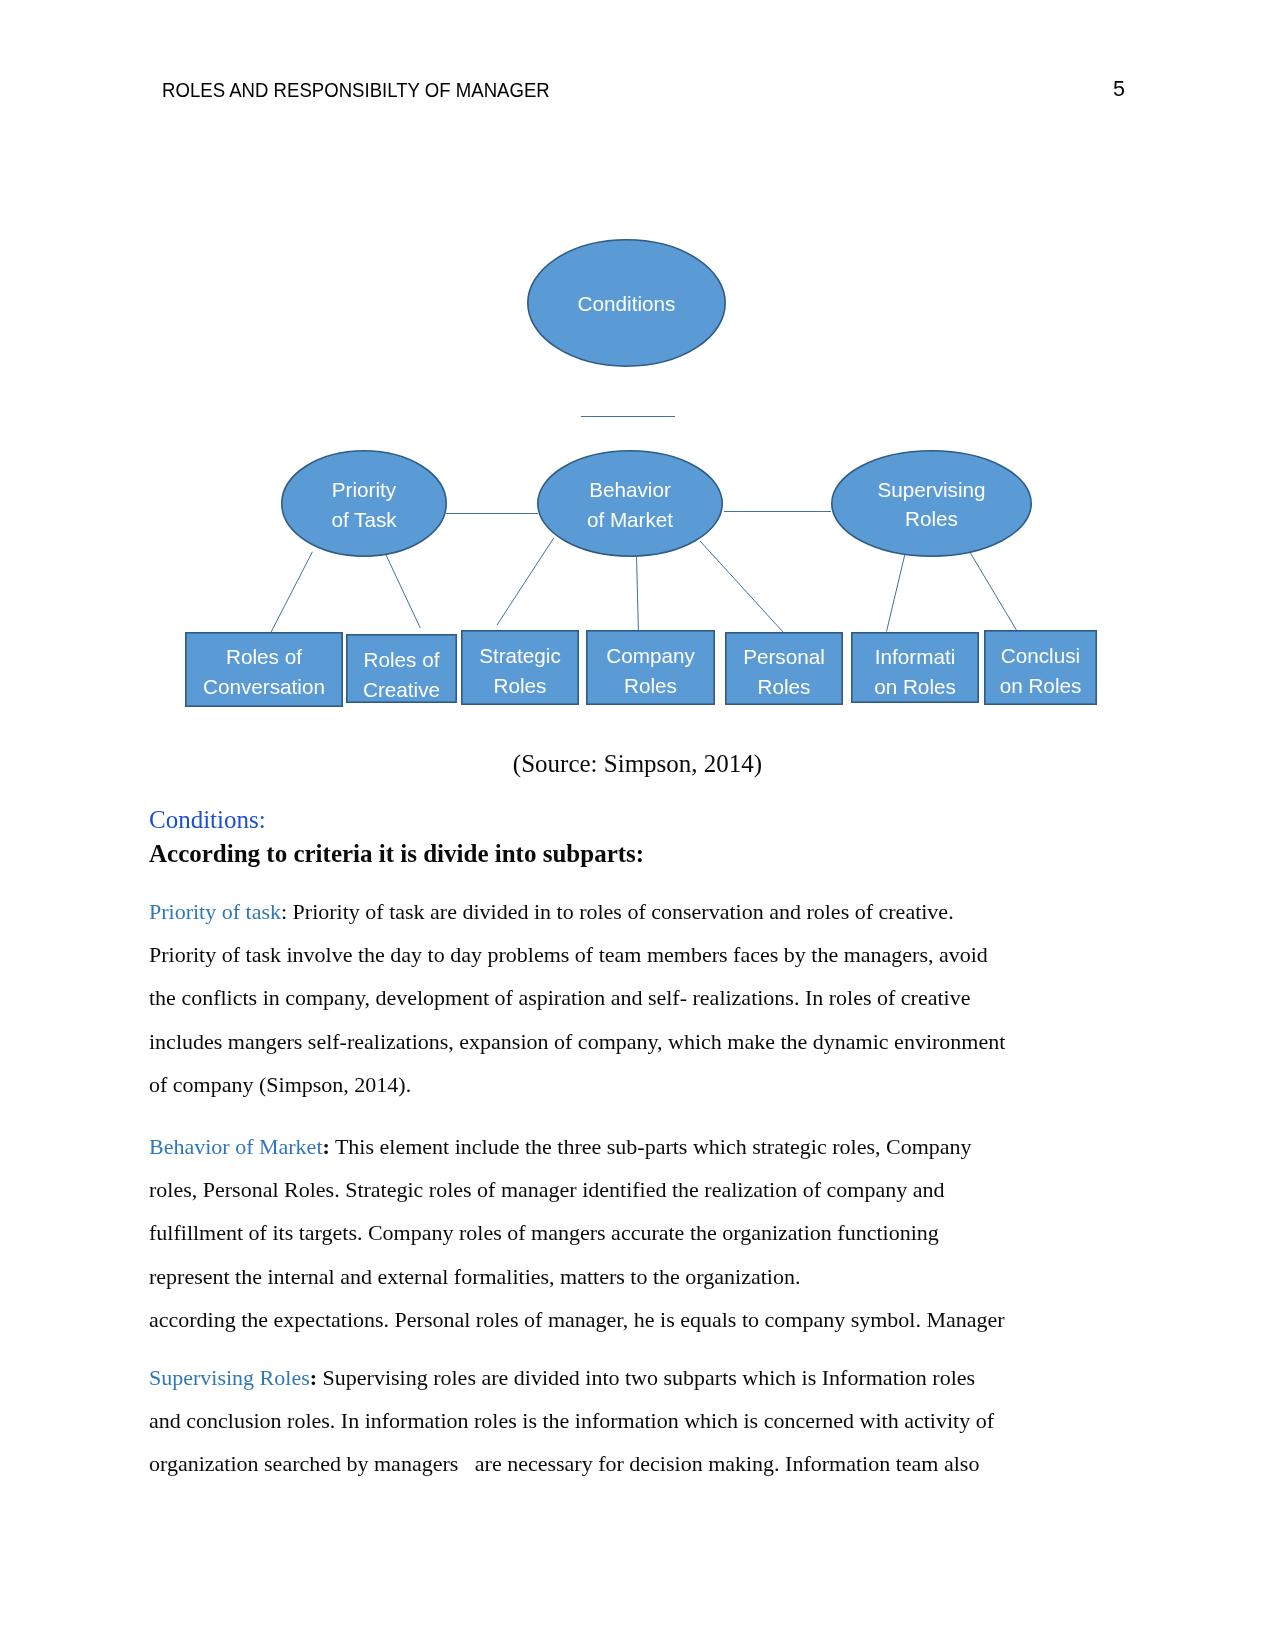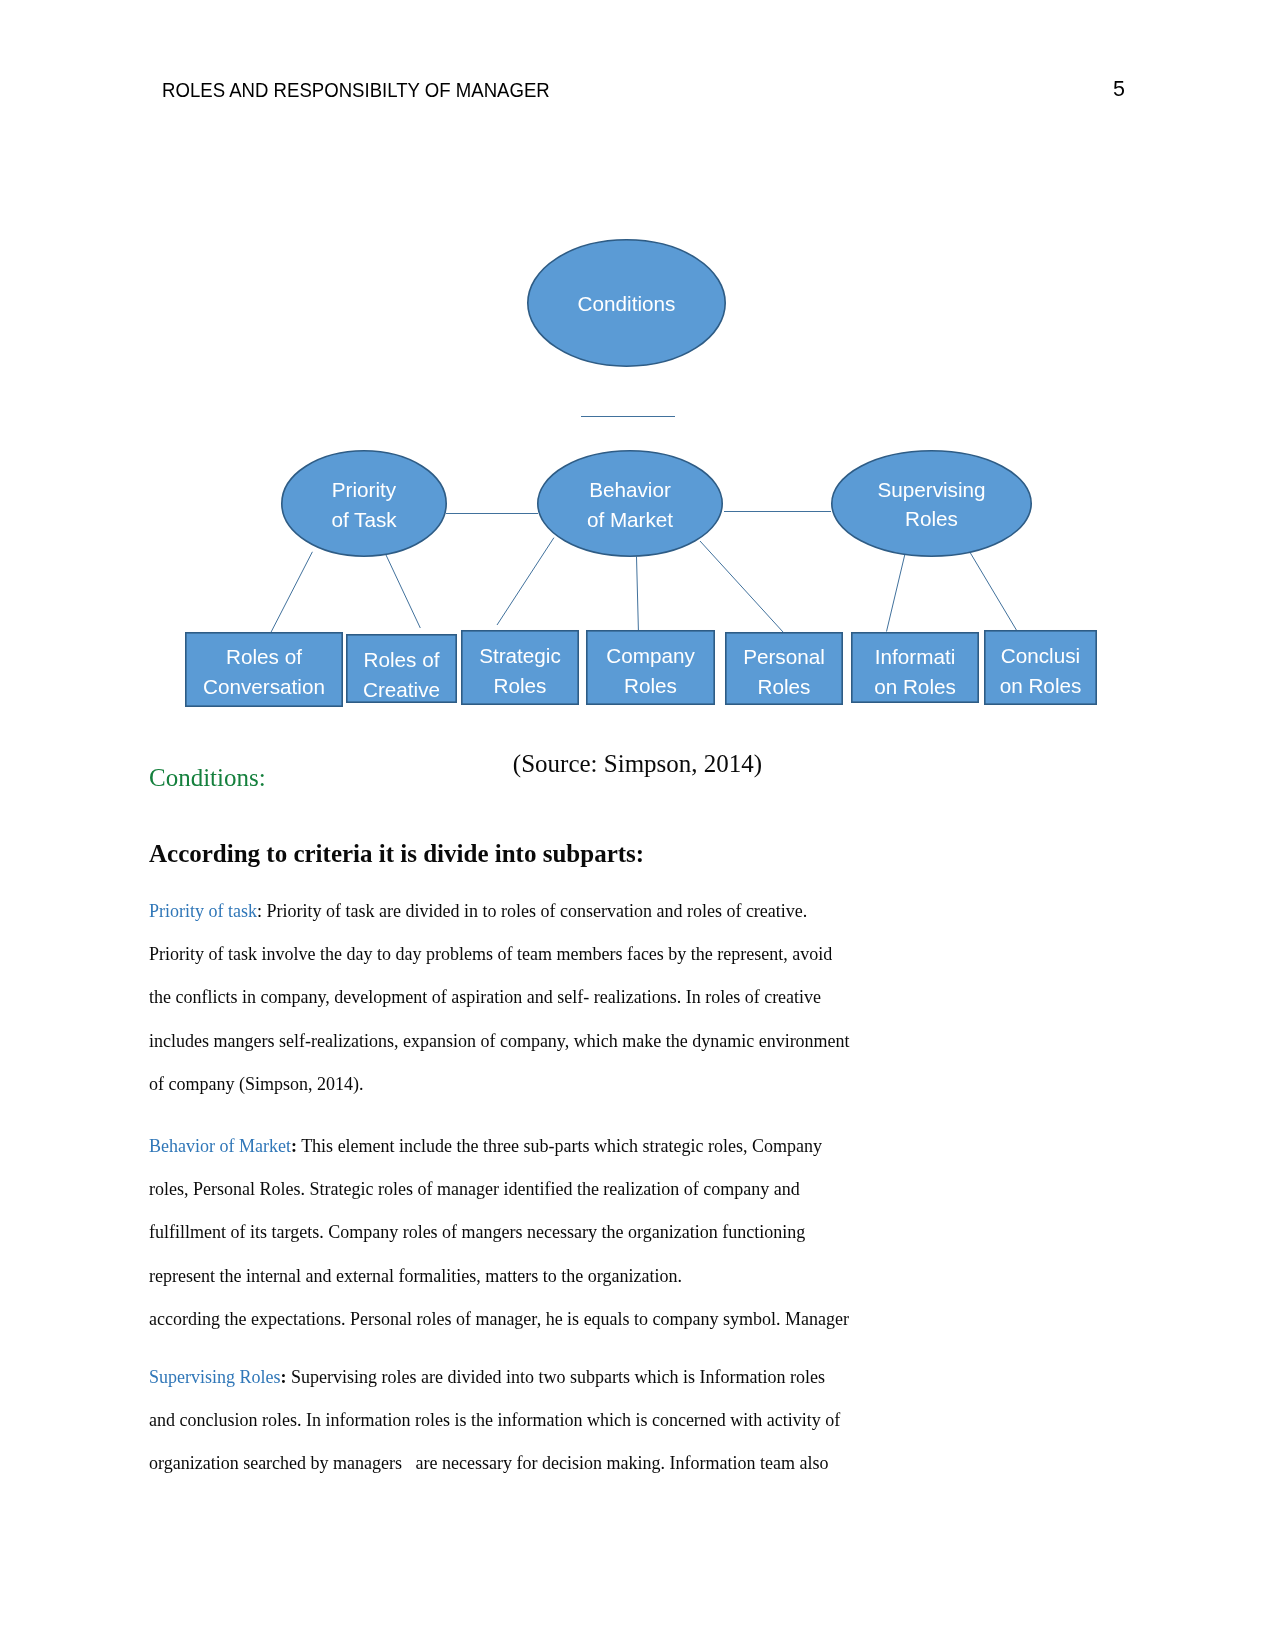--- a/index.html
+++ b/index.html
@@ -12,24 +12,24 @@
   #hdr-page{left:1113px;top:76.2px;font-size:21.5px;line-height:26px;}
   
   #diagram{position:absolute;left:0;top:0;width:1275px;height:760px;}
   
   .para{position:absolute;font-size:24.5px;line-height:43px;color:#0a0a0a;text-align:left;}
   .blue{color:#3077b8;}
   .nodetext{font-family:"Liberation Sans",sans-serif;font-size:20.7px;fill:#ffffff;}
   #caption{left:0;top:747.6px;width:1275px;text-align:center;font-size:25px;line-height:32px;}
   #textblock{position:absolute;left:149px;top:0;width:1010px;font-size:25px;color:#0a0a0a;}
   .tline{position:absolute;white-space:pre;}
-  #h-cond{top:762px;color:#15803d;line-height:31px;}
+  #h-cond{top:804px;color:#1d4ed8;line-height:31px;}
   #l-acc{top:837.8px;line-height:31px;font-weight:bold;}
   .pblock{position:absolute;line-height:43.3px;font-size:0;}
-  .pblock .ln{white-space:pre;font-size:18px;}
+  .pblock .ln{white-space:pre;font-size:22px;}
   #p1{top:889.7px;}
   #p2{top:1124.8px;}
   #p3{top:1355.9px;}
   .lbl.blue{color:#3077b8;}
   .lbl.bold{font-weight:bold;}
 </style>
 </head>
 <body>
 
 <div class="page">
@@ -78,30 +78,30 @@
     </svg>
   </div>
   <div class="para" id="caption">(Source: Simpson, 2014)</div>
 
   <div id="textblock">
     <div class="tline" id="h-cond">Conditions:</div>
     <div class="tline" id="l-acc">According to criteria it is divide into subparts:</div>
 
     <div class="pblock" id="p1">
       <div class="ln"><span class="lbl blue">Priority of task</span><span>: Priority of task are divided in to roles of conservation and roles of creative.</span></div>
-      <div class="ln">Priority of task involve the day to day problems of team members faces by the represent, avoid</div>
+      <div class="ln">Priority of task involve the day to day problems of team members faces by the managers, avoid</div>
       <div class="ln">the conflicts in company, development of aspiration and self- realizations. In roles of creative</div>
       <div class="ln">includes mangers self-realizations, expansion of company, which make the dynamic environment</div>
       <div class="ln">of company (Simpson, 2014).</div>
     </div>
 
     <div class="pblock" id="p2">
       <div class="ln"><span class="lbl blue">Behavior of Market</span><span class="lbl bold">:</span><span> This element include the three sub-parts which strategic roles, Company</span></div>
       <div class="ln">roles, Personal Roles. Strategic roles of manager identified the realization of company and</div>
-      <div class="ln">fulfillment of its targets. Company roles of mangers necessary the organization functioning</div>
+      <div class="ln">fulfillment of its targets. Company roles of mangers accurate the organization functioning</div>
       <div class="ln">represent the internal and external formalities, matters to the organization.</div>
       <div class="ln">according the expectations. Personal roles of manager, he is equals to company symbol. Manager</div>
     </div>
 
     <div class="pblock" id="p3">
       <div class="ln"><span class="lbl blue">Supervising Roles</span><span class="lbl bold">:</span><span> Supervising roles are divided into two subparts which is Information roles</span></div>
       <div class="ln">and conclusion roles. In information roles is the information which is concerned with activity of</div>
       <div class="ln">organization searched by managers   are necessary for decision making. Information team also</div>
     </div>
   </div>

